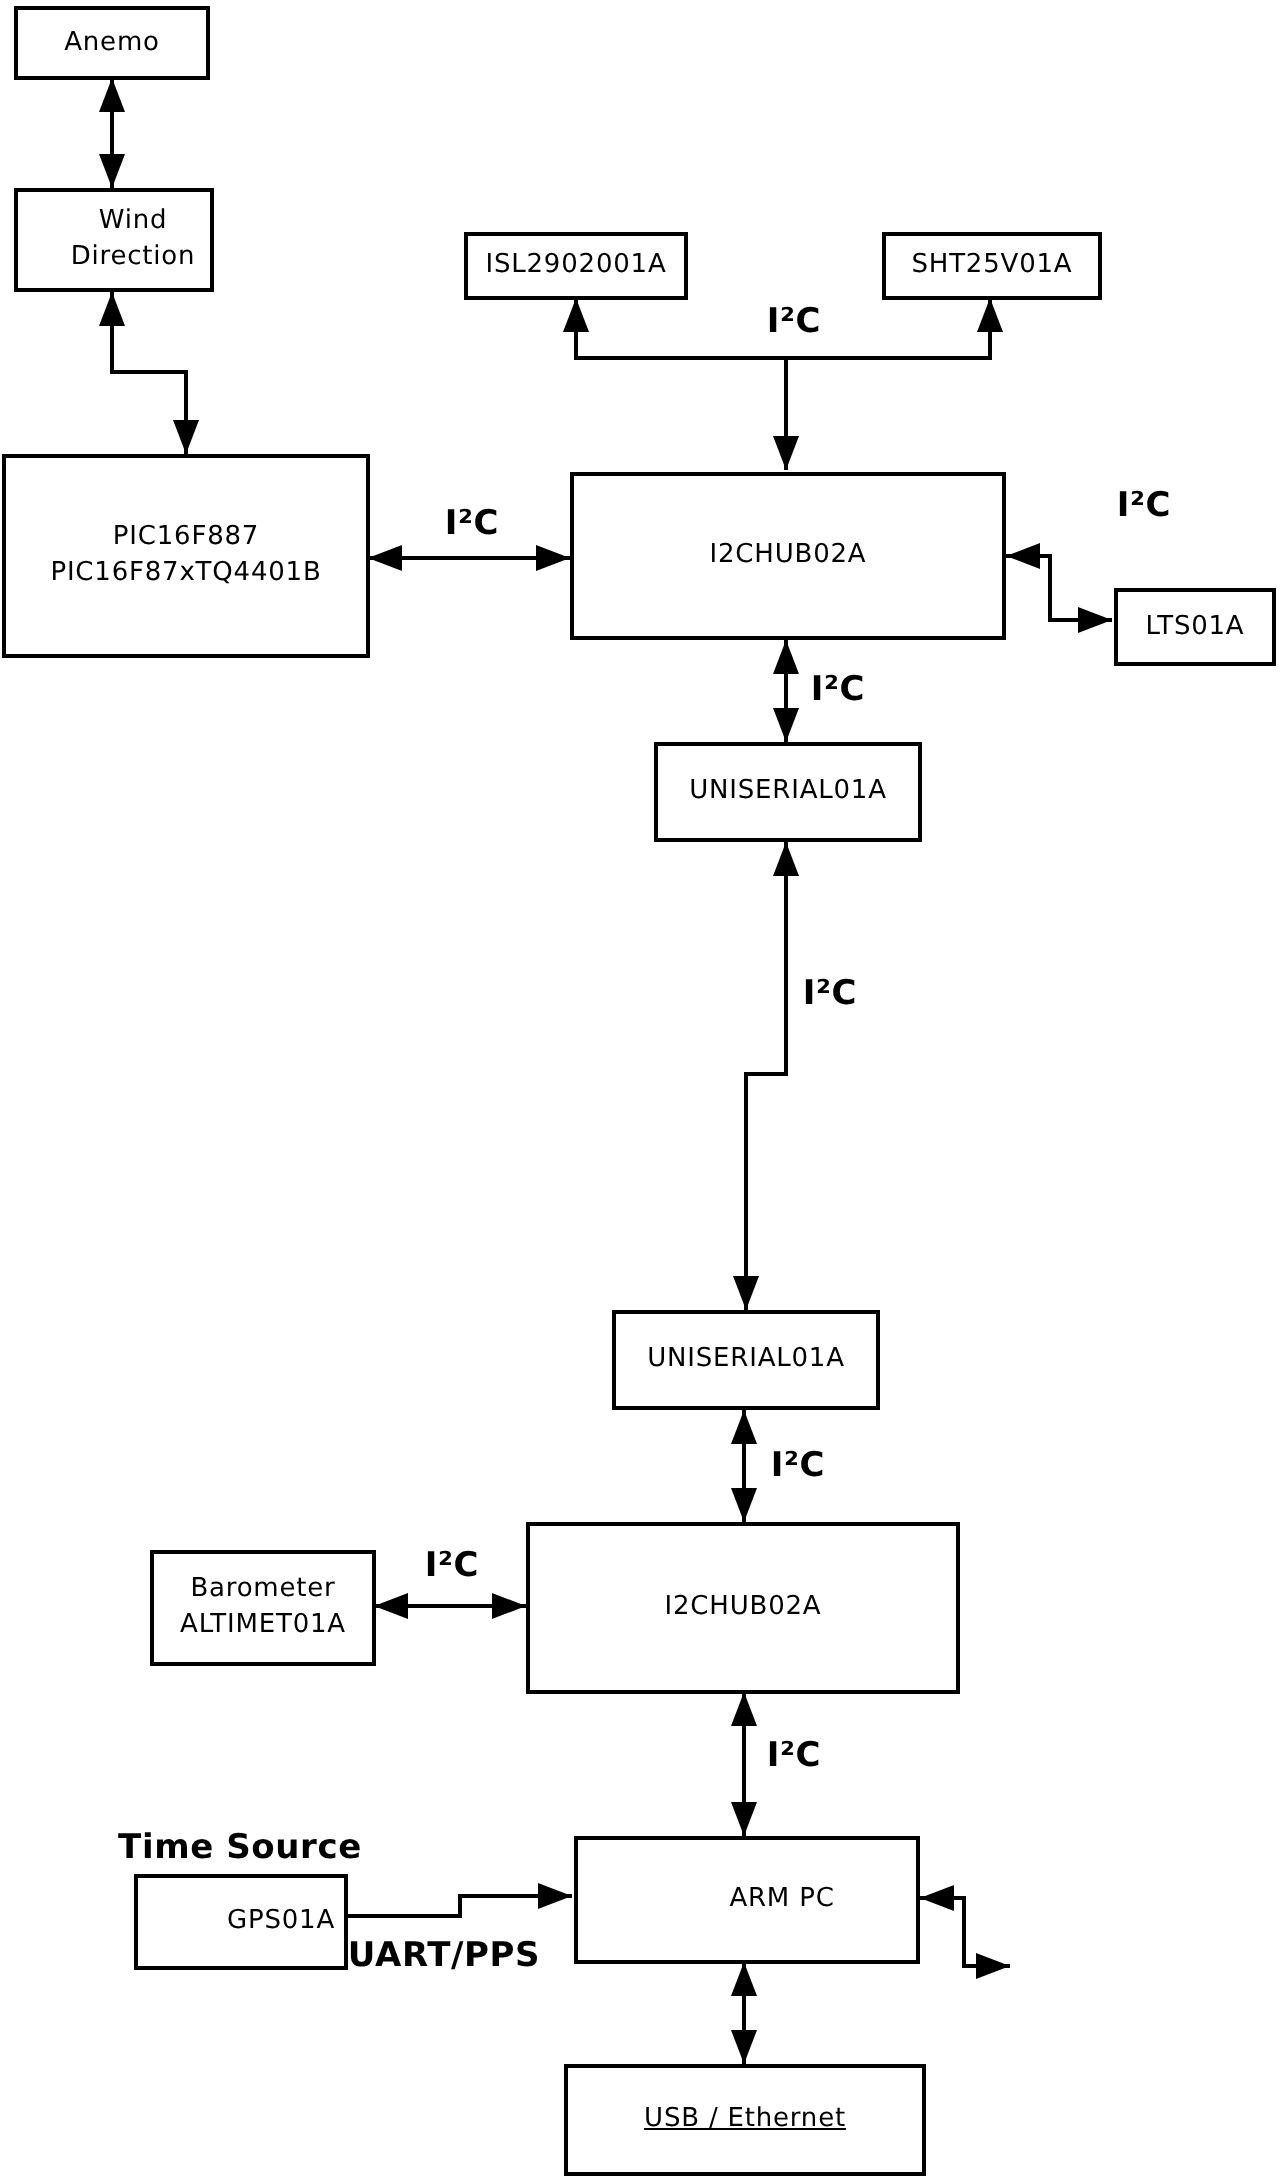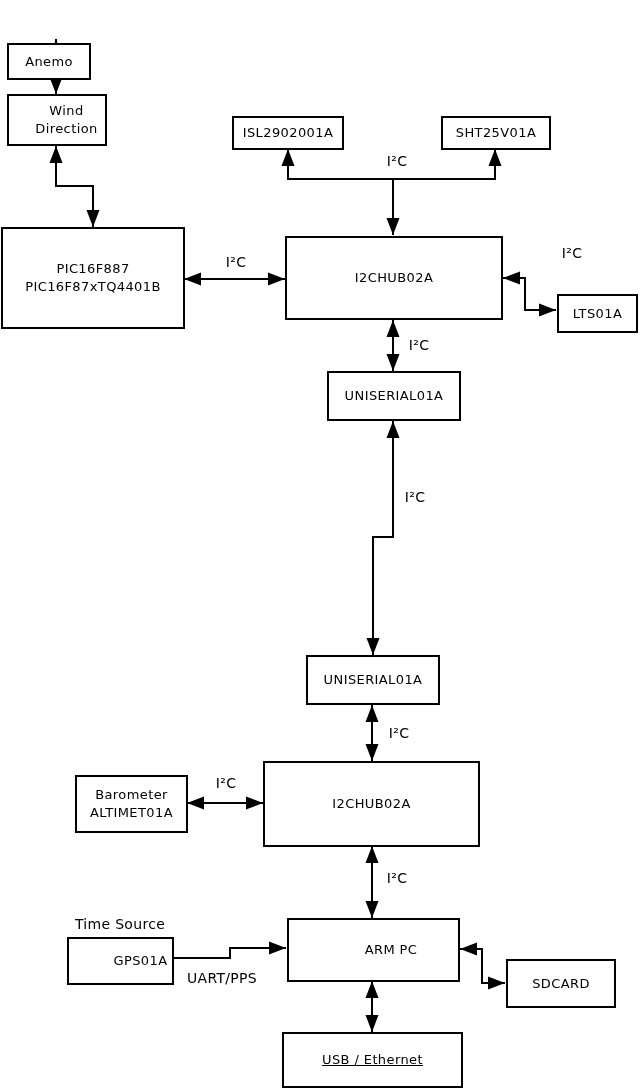--- a/index.html
+++ b/index.html
@@ -33,23 +33,24 @@
     justify-content: center;
     text-align: center;
     font-size: 13px;
     letter-spacing: 0.4px;
     line-height: 1.35;
     white-space: pre-line;
   }
   .lbl {
     position: absolute;
     transform: translate(-50%, -50%);
-    font-size: 14px;
+    font-size: 17px;
     letter-spacing: 0.3px;
     white-space: nowrap;
+    font-weight: bold;
   }
 </style>
 </head>
 <body>
 
 <div class="canvas">
 
   <svg class="wires" viewBox="0 0 640 1089" xmlns="http://www.w3.org/2000/svg">
 
     <g>
@@ -125,37 +126,36 @@
       <polygon points="505,983 488,976.5 488,989.5"></polygon>
     </g>
 
     <g>
       <line x1="372" y1="981" x2="372" y2="1032"></line>
       <polygon points="372,981 365.5,998 378.5,998"></polygon>
       <polygon points="372,1032 365.5,1015 378.5,1015"></polygon>
     </g>
   </svg>
 
-  <div class="node" style="left:7px;   top:3px;    width:84px;  height:37px;margin-top:40px;">Anemo</div>
+  <div class="node" style="left:7px;   top:3px;    width:98px;  height:37px;">Anemo</div>
   <div class="node" style="left:7px;   top:94px;   width:100px; height:52px;padding-left:19px;">Wind
 Direction</div>
   <div class="node" style="left:1px;   top:227px;  width:184px; height:102px;">PIC16F887
 PIC16F87xTQ4401B</div>
   <div class="node" style="left:232px; top:116px;  width:112px; height:34px;">ISL2902001A</div>
   <div class="node" style="left:441px; top:116px;  width:110px; height:34px;">SHT25V01A</div>
   <div class="node" style="left:285px; top:236px;  width:218px; height:84px;">I2CHUB02A</div>
   <div class="node" style="left:557px; top:294px;  width:81px;  height:39px;">LTS01A</div>
   <div class="node" style="left:327px; top:371px;  width:134px; height:50px;">UNISERIAL01A</div>
   <div class="node" style="left:306px; top:655px;  width:134px; height:50px;">UNISERIAL01A</div>
   <div class="node" style="left:263px; top:761px;  width:217px; height:86px;">I2CHUB02A</div>
   <div class="node" style="left:75px;  top:775px;  width:113px; height:58px;">Barometer
 ALTIMET01A</div>
   <div class="node" style="left:67px;  top:937px;  width:107px; height:48px;padding-left:40px;">GPS01A</div>
   <div class="node" style="left:287px; top:918px;  width:173px; height:64px;padding-left:35px;">ARM PC</div>
-  <div class="node" style="left:506px; top:959px;  width:110px; height:49px;">SDCARD</div>
   <div class="node" style="left:282px; top:1032px; width:181px; height:56px;text-decoration:underline;">USB / Ethernet</div>
 
   <div class="lbl" style="left:397px; top:161px;">I²C</div>
   <div class="lbl" style="left:236px; top:262px;">I²C</div>
   <div class="lbl" style="left:572px; top:253px;">I²C</div>
   <div class="lbl" style="left:419px; top:345px;">I²C</div>
   <div class="lbl" style="left:415px; top:497px;">I²C</div>
   <div class="lbl" style="left:399px; top:733px;">I²C</div>
   <div class="lbl" style="left:226px; top:783px;">I²C</div>
   <div class="lbl" style="left:397px; top:878px;">I²C</div>

